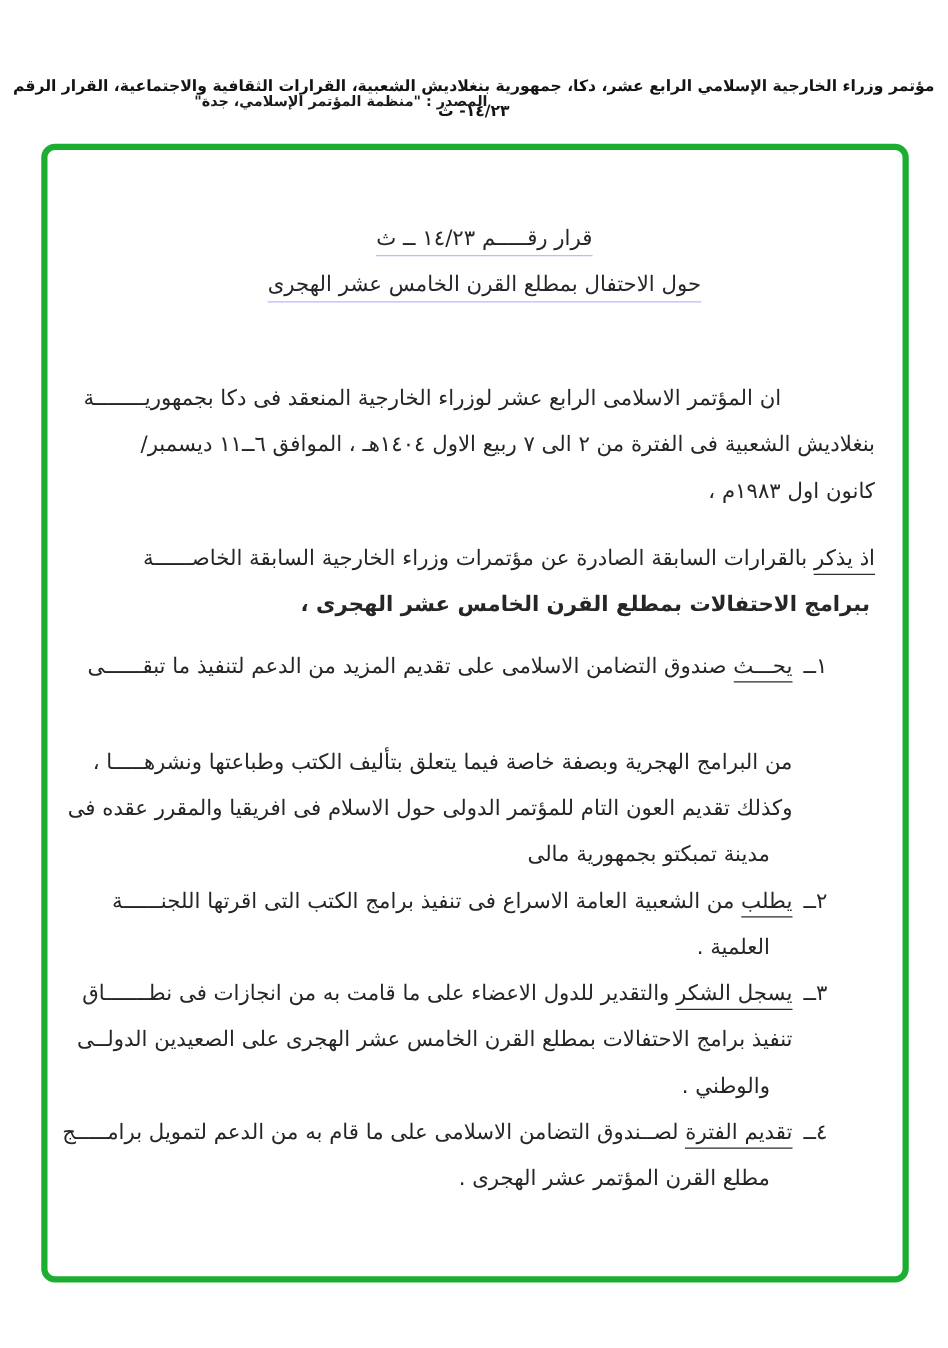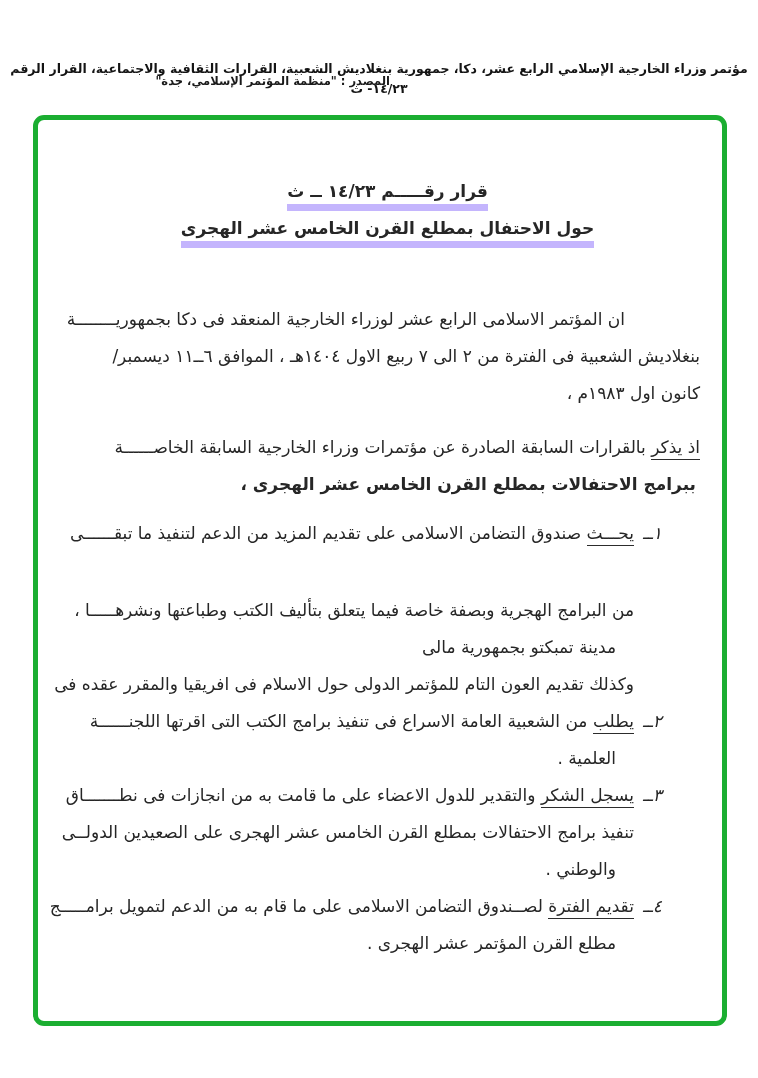--- a/index.html
+++ b/index.html
@@ -25,33 +25,33 @@
   }
   .doc-text{
     position:absolute;left:75px;top:173px;width:625px;
     color:#262626;
   }
   .title{
     direction:rtl;text-align:center;font-size:17px;line-height:37px;
     white-space:nowrap;
   }
   .title .u-title{
-    border-bottom:7px solid #c4b5fd;padding-bottom:3px;font-weight:bold;
+    border-bottom:1px solid #c4b5fd;padding-bottom:3px;
   }
   .blocks{margin:0;padding:0;}
   .block{margin:0;}
   .block.b0{margin-top:54px;}
   .block.b1{margin-top:13px;}
   .block.b2{margin-top:12px;}
   .line{
     direction:rtl;text-align:right;font-size:17px;line-height:37px;
     white-space:nowrap;color:#262626;
   }
   .seg-u{border-bottom:1px solid #2c2c2c;padding-bottom:2px;}
-  .item-num{display:inline-block;margin-left:9px;font-style:italic;}
+  .item-num{display:inline-block;margin-left:9px;}
 </style>
 </head>
 <body>
 
 <div class="hdr1">مؤتمر وزراء الخارجية الإسلامي الرابع عشر، دكا، جمهورية بنغلاديش الشعبية، القرارات الثقافية والاجتماعية، القرار الرقم ١٤/٢٣- ث</div>
 <div class="hdr2">المصدر :  "منظمة المؤتمر الإسلامي، جدة"</div>
 
 <div class="green-box" style="border-color: rgb(27, 174, 49);"></div>
 
 <div class="doc-text" style="color: rgb(38, 38, 38);">
@@ -67,22 +67,22 @@
         <div class="line" style="padding-right: 0px;"><span>بنغلاديش الشعبية فى الفترة من ٢ الى ٧ ربيع الاول ١٤٠٤هـ ، الموافق ٦ــ١١ ديسمبر/</span></div>
         <div class="line" style="padding-right: 0px;"><span>كانون اول ١٩٨٣م ،</span></div>
       </div>
       <div class="block b1">
         <div class="line" style="padding-right: 0px; margin-top: 17px;"><span class="seg-u">اذ يذكر</span><span> بالقرارات السابقة الصادرة عن مؤتمرات وزراء الخارجية السابقة الخاصــــــة</span></div>
         <div class="line" style="padding-right: 4px; font-weight: bold;"><span>ببرامج الاحتفالات بمطلع القرن الخامس عشر الهجرى ،</span></div>
       </div>
       <div class="block b2">
         <div class="line" style="padding-right: 38px;"><span class="item-num">١ــ</span><span class="seg-u">يحـــث</span><span> صندوق التضامن الاسلامى على تقديم المزيد من الدعم لتنفيذ ما تبقــــــى</span></div>
         <div class="line" style="padding-right: 66px; margin-top: 40px;"><span>من البرامج الهجرية وبصفة خاصة فيما يتعلق بتأليف الكتب وطباعتها ونشرهـــــا ،</span></div>
+        <div class="line" style="padding-right: 66px;"><span>وكذلك تقديم العون التام للمؤتمر الدولى حول الاسلام فى افريقيا والمقرر عقده فى</span></div>
         <div class="line" style="padding-right: 84px;"><span>مدينة تمبكتو بجمهورية مالى</span></div>
-        <div class="line" style="padding-right: 66px;"><span>وكذلك تقديم العون التام للمؤتمر الدولى حول الاسلام فى افريقيا والمقرر عقده فى</span></div>
       </div>
       <div class="block b3">
         <div class="line" style="padding-right: 38px;"><span class="item-num">٢ــ</span><span class="seg-u">يطلب</span><span> من الشعبية العامة الاسراع فى تنفيذ برامج الكتب التى اقرتها اللجنــــــة</span></div>
         <div class="line" style="padding-right: 84px;"><span>العلمية .</span></div>
       </div>
       <div class="block b4">
         <div class="line" style="padding-right: 38px;"><span class="item-num">٣ــ</span><span class="seg-u">يسجل الشكر</span><span> والتقدير للدول الاعضاء على ما قامت به من انجازات فى نطـــــــاق</span></div>
         <div class="line" style="padding-right: 66px;"><span>تنفيذ برامج الاحتفالات بمطلع القرن الخامس عشر الهجرى على الصعيدين الدولــى</span></div>
         <div class="line" style="padding-right: 84px; text-align: right;"><span>والوطني .</span></div>
       </div>

